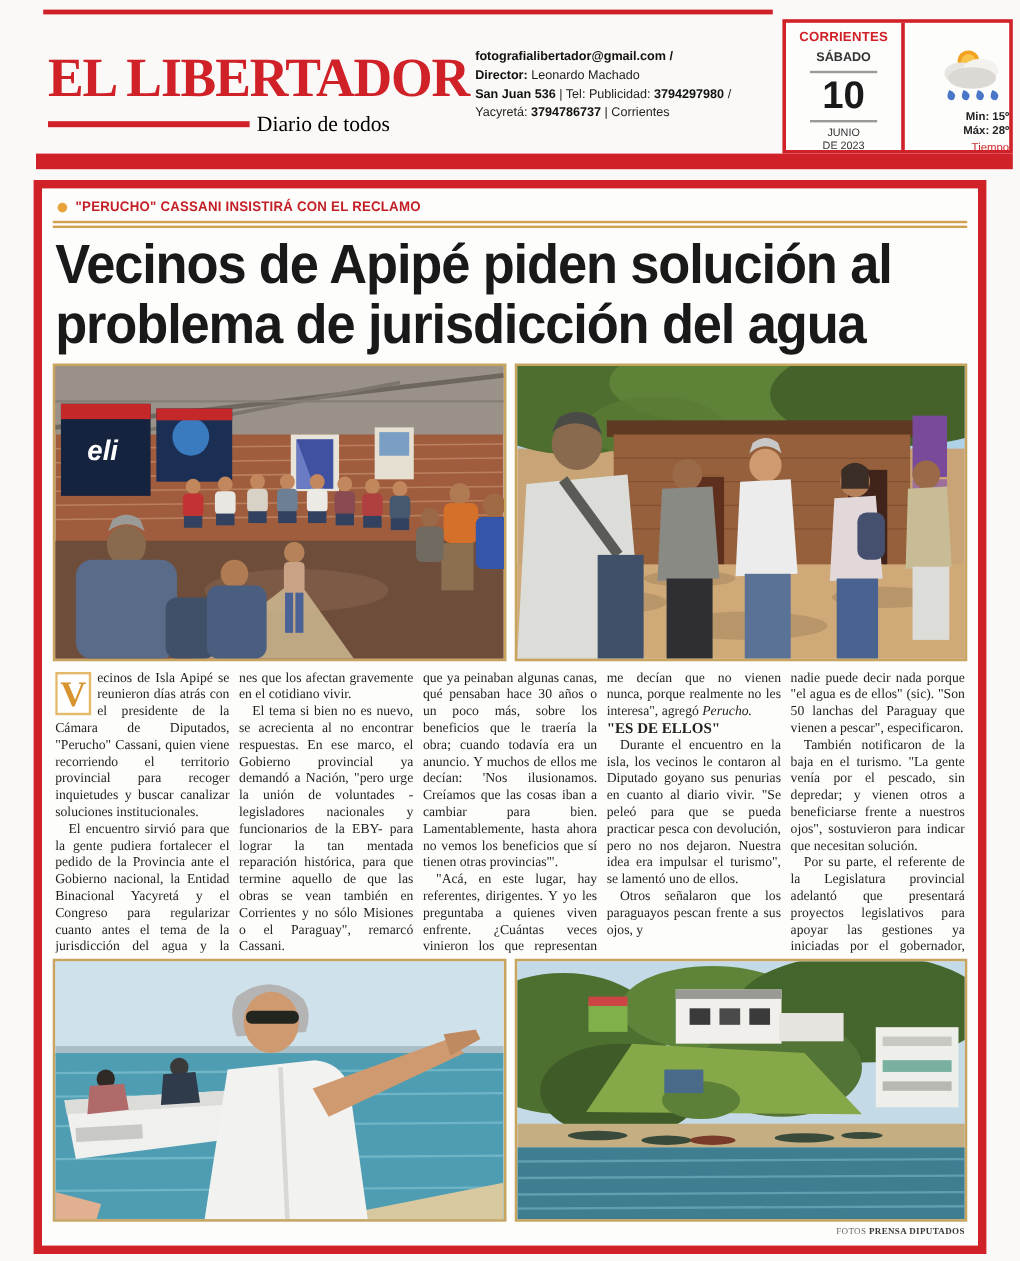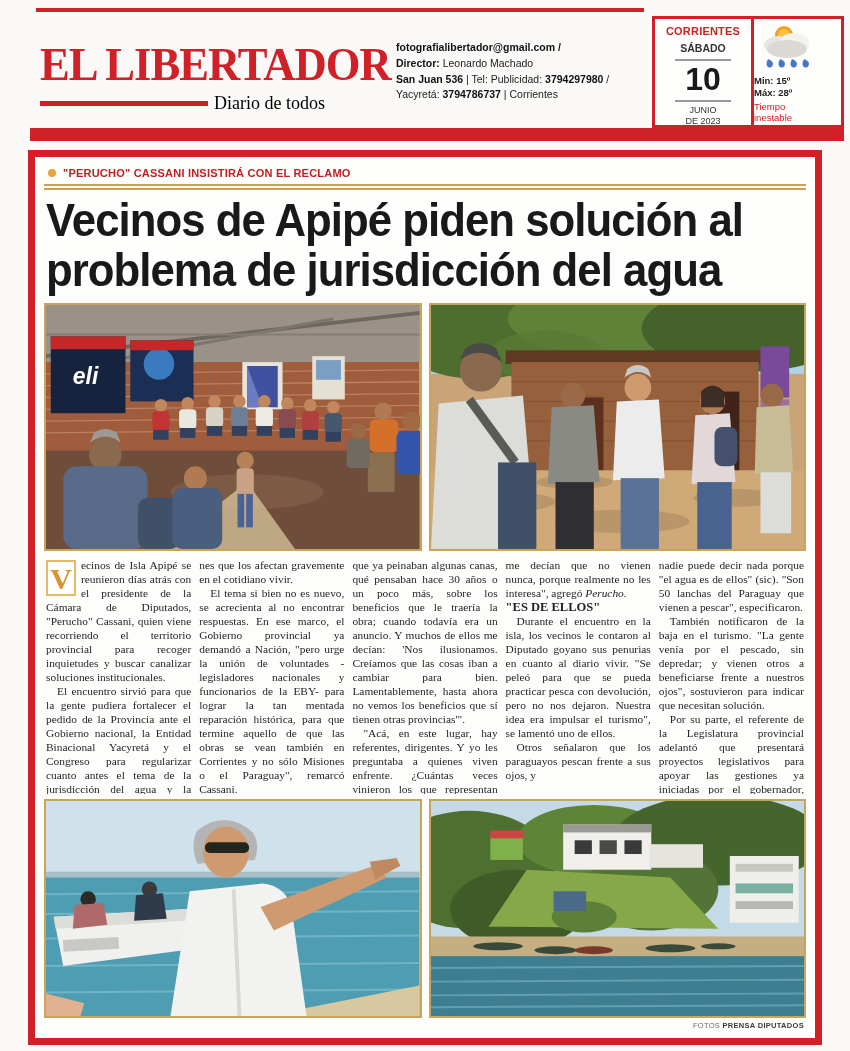--- a/index.html
+++ b/index.html
@@ -19,21 +19,21 @@
   .contact b { color:#111; }
 
   .datebox { position:absolute; left:652px; top:16px; width:192px; height:112px; border:3px solid #d02128;
              display:flex; background:#fdfdfc; }
   .date-left { width:99px; border-right:3px solid #d02128; text-align:center; padding-top:6px; }
   .date-city { color:#d02128; font-weight:bold; font-size:11px; letter-spacing:.2px; }
   .date-day { color:#333; font-weight:bold; font-size:10.5px; margin-top:5px; }
   .date-hr { width:56px; height:2px; background:#9a9a9a; margin:5px auto 0; }
   .date-num { font-size:32px; font-weight:bold; color:#1a1a1a; line-height:1.0; margin-top:2px; }
   .date-my { font-size:9px; color:#333; margin-top:3px; line-height:1.25; }
-  .date-right { flex:1; text-align:left; padding-top:4px; }
+  .date-right { flex:1; text-align:right; padding-top:20px; }
   .wx-min, .wx-max { font-size:9.5px; font-weight:bold; color:#222; line-height:1.3; }
   .wx-status { font-size:9.5px; font-weight:normal; color:#d02128; line-height:1.2; margin-top:1px; }
 
   .redband { position:absolute; left:30px; top:128px; width:814px; height:13px; background:#d02128; }
 
   
   .frame { position:absolute; left:28px; top:150px; width:794px; height:895px; border:7px solid #d02128;
            background:#fdfdfc; padding:6px 9px 4px; }
   .kicker { display:flex; align-items:center; margin:4px 0 0 4px; }
   .kicker-bullet { width:8px; height:8px; border-radius:50%; background:#e8a33c; margin-right:7px; }
@@ -54,21 +54,21 @@
   .col { flex:1; font-family:"Liberation Serif", serif; font-size:11.4px; line-height:14px;
          text-align:justify; color:#1f1f1f; }
   .col p { margin:0; }
   .col p.ind { text-indent:11px; }
   .dropcap { float:left; width:30px; height:36px; margin:2px 5px 0 0; border:2px solid #e3b96a;
              color:#d8952f; font-size:30px; font-weight:bold; text-align:center; line-height:34px;
              font-family:"Liberation Serif", serif; background:#fff; }
   .subhead { font-weight:bold; font-size:12.5px; margin:8px 0 7px; text-align:left; }
   .em { font-style:italic; }
 
-  .caption { text-align:right; font-size:7.5px; color:#6a6a6a; margin:3px 2px 0; letter-spacing:.3px; }
+  .caption { text-align:right; font-size:7.5px; color:#6a6a6a; margin:3px 2px 0; letter-spacing:.3px;font-family:Liberation Serif, serif; }
   .caption b { color:#3a3a3a; }
 </style>
 </head>
 <body>
 
 <div class="page">
 
   <div class="topline"></div>
 
   <div class="masthead">

